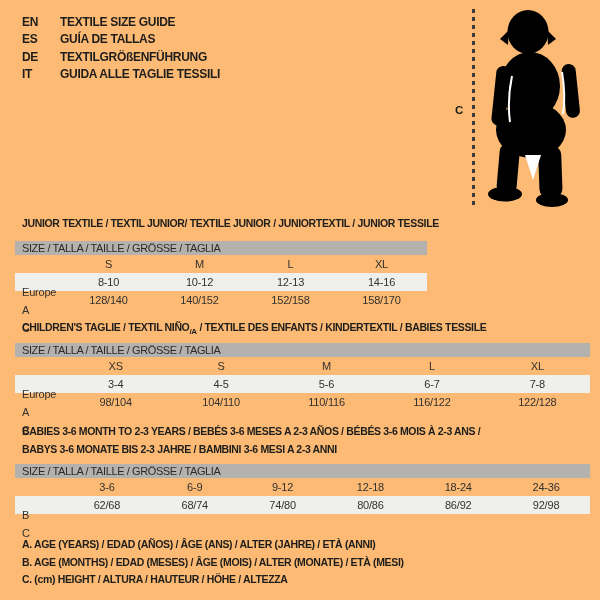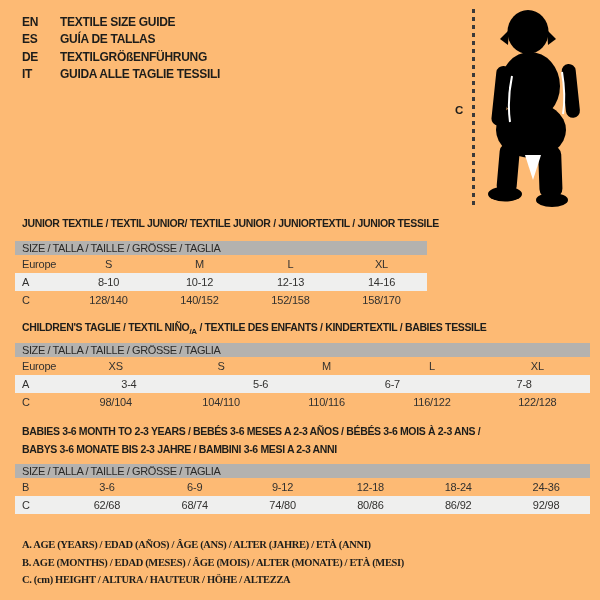--- a/index.html
+++ b/index.html
@@ -21,26 +21,26 @@
   .sec-title{position:absolute;left:22px;font-weight:700;font-size:10.5px;
     letter-spacing:-0.35px;white-space:nowrap;}
   .sec-title.two-line{white-space:normal;width:560px;line-height:17.5px;}
   .subsc{vertical-align:sub;font-size:8px;letter-spacing:-0.3px;}
   
   .tbl{position:absolute;left:15px;}
   .size-bar{height:14px;line-height:14px;padding-left:7px;
     font-size:11px;letter-spacing:-0.4px;color:#2b2a28;}
   .trow{display:flex;height:18px;line-height:18px;font-size:11px;
     letter-spacing:-0.2px;color:#32312f;}
-  .trow .rl{width:48px;padding-left:7px;box-sizing:border-box;}
+  .trow .rl{width:48px;padding-left:7px;box-sizing:border-box;margin-top:28px;}
   .trow .c{flex:1;text-align:center;}
   
   .notes{position:absolute;left:22px;top:536px;}
   .note-line{height:17.5px;line-height:17.5px;font-weight:700;font-size:10.5px;
-    letter-spacing:-0.35px;white-space:nowrap;font-family:Liberation Serif, serif;}
+    letter-spacing:-0.35px;white-space:nowrap;}
 </style>
 </head>
 <body>
 
 <div class="canvas">
 
   <div class="lang-list">
     <div class="lang-row">
       <span class="lang-code">EN</span>
       <span class="lang-label">TEXTILE SIZE GUIDE</span>
@@ -115,20 +115,21 @@
       <span class="rl">Europe</span>
       <span class="c">XS</span>
       <span class="c">S</span>
       <span class="c">M</span>
       <span class="c">L</span>
       <span class="c">XL</span>
     </div>
     <div class="trow" style="background:#efefee">
       <span class="rl">A</span>
       <span class="c">3-4</span>
+      <span class="c">4-5</span>
       <span class="c">5-6</span>
       <span class="c">6-7</span>
       <span class="c">7-8</span>
     </div>
     <div class="trow">
       <span class="rl">C</span>
       <span class="c">98/104</span>
       <span class="c">104/110</span>
       <span class="c">110/116</span>
       <span class="c">116/122</span>

